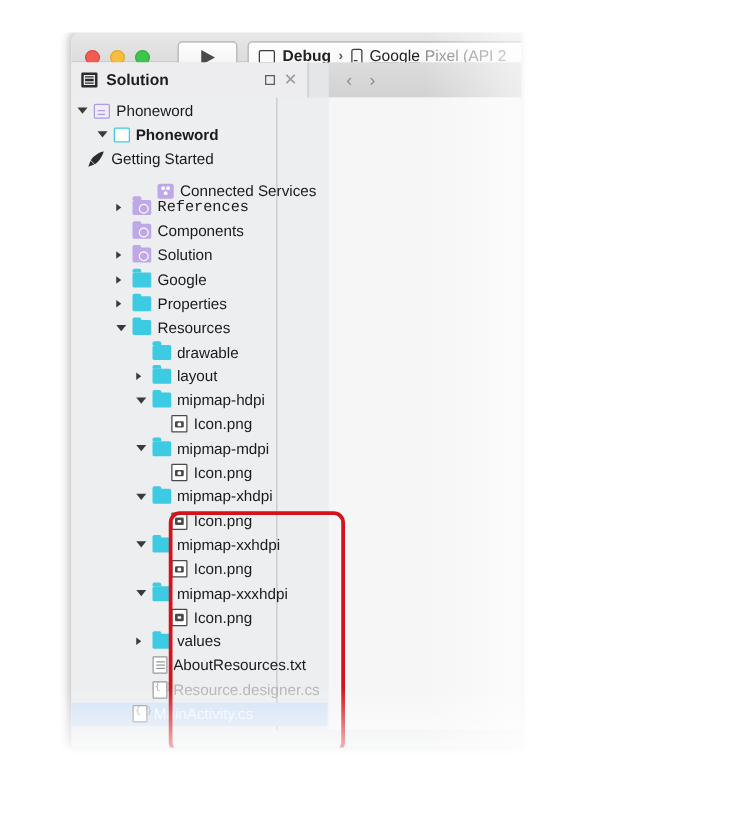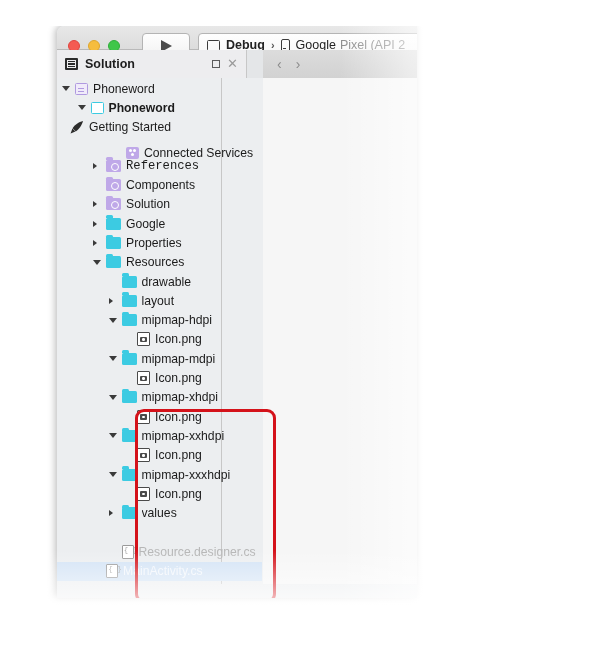--- a/index.html
+++ b/index.html
@@ -414,20 +414,27 @@
             </span>
             <span class="lbl">Icon.png</span>
           </div>
           <div class="row" style="top: 425.6px; padding-left: 51.5px;">
             <span class="twslot">
               <span class="tw"></span>
             </span>
             <span class="ic ic-folder"></span>
             <span class="lbl">values</span>
           </div>
+          <div class="row" style="top: 444.9px; padding-left: 51.5px;">
+            <span class="twslot"></span>
+            <span class="ic ic-doc">
+              <i></i>
+            </span>
+            <span class="lbl">AboutResources.txt</span>
+          </div>
           <div class="row" style="top: 464.2px; padding-left: 51.5px;">
             <span class="twslot"></span>
             <span class="ic ic-doc cs">
               <i></i>
             </span>
             <span class="lbl dim">Resource.designer.cs</span>
           </div>
           <div class="row selected" style="top: 483.5px; padding-left: 36px;">
             <span class="twslot"></span>
             <span class="ic ic-doc cs">

